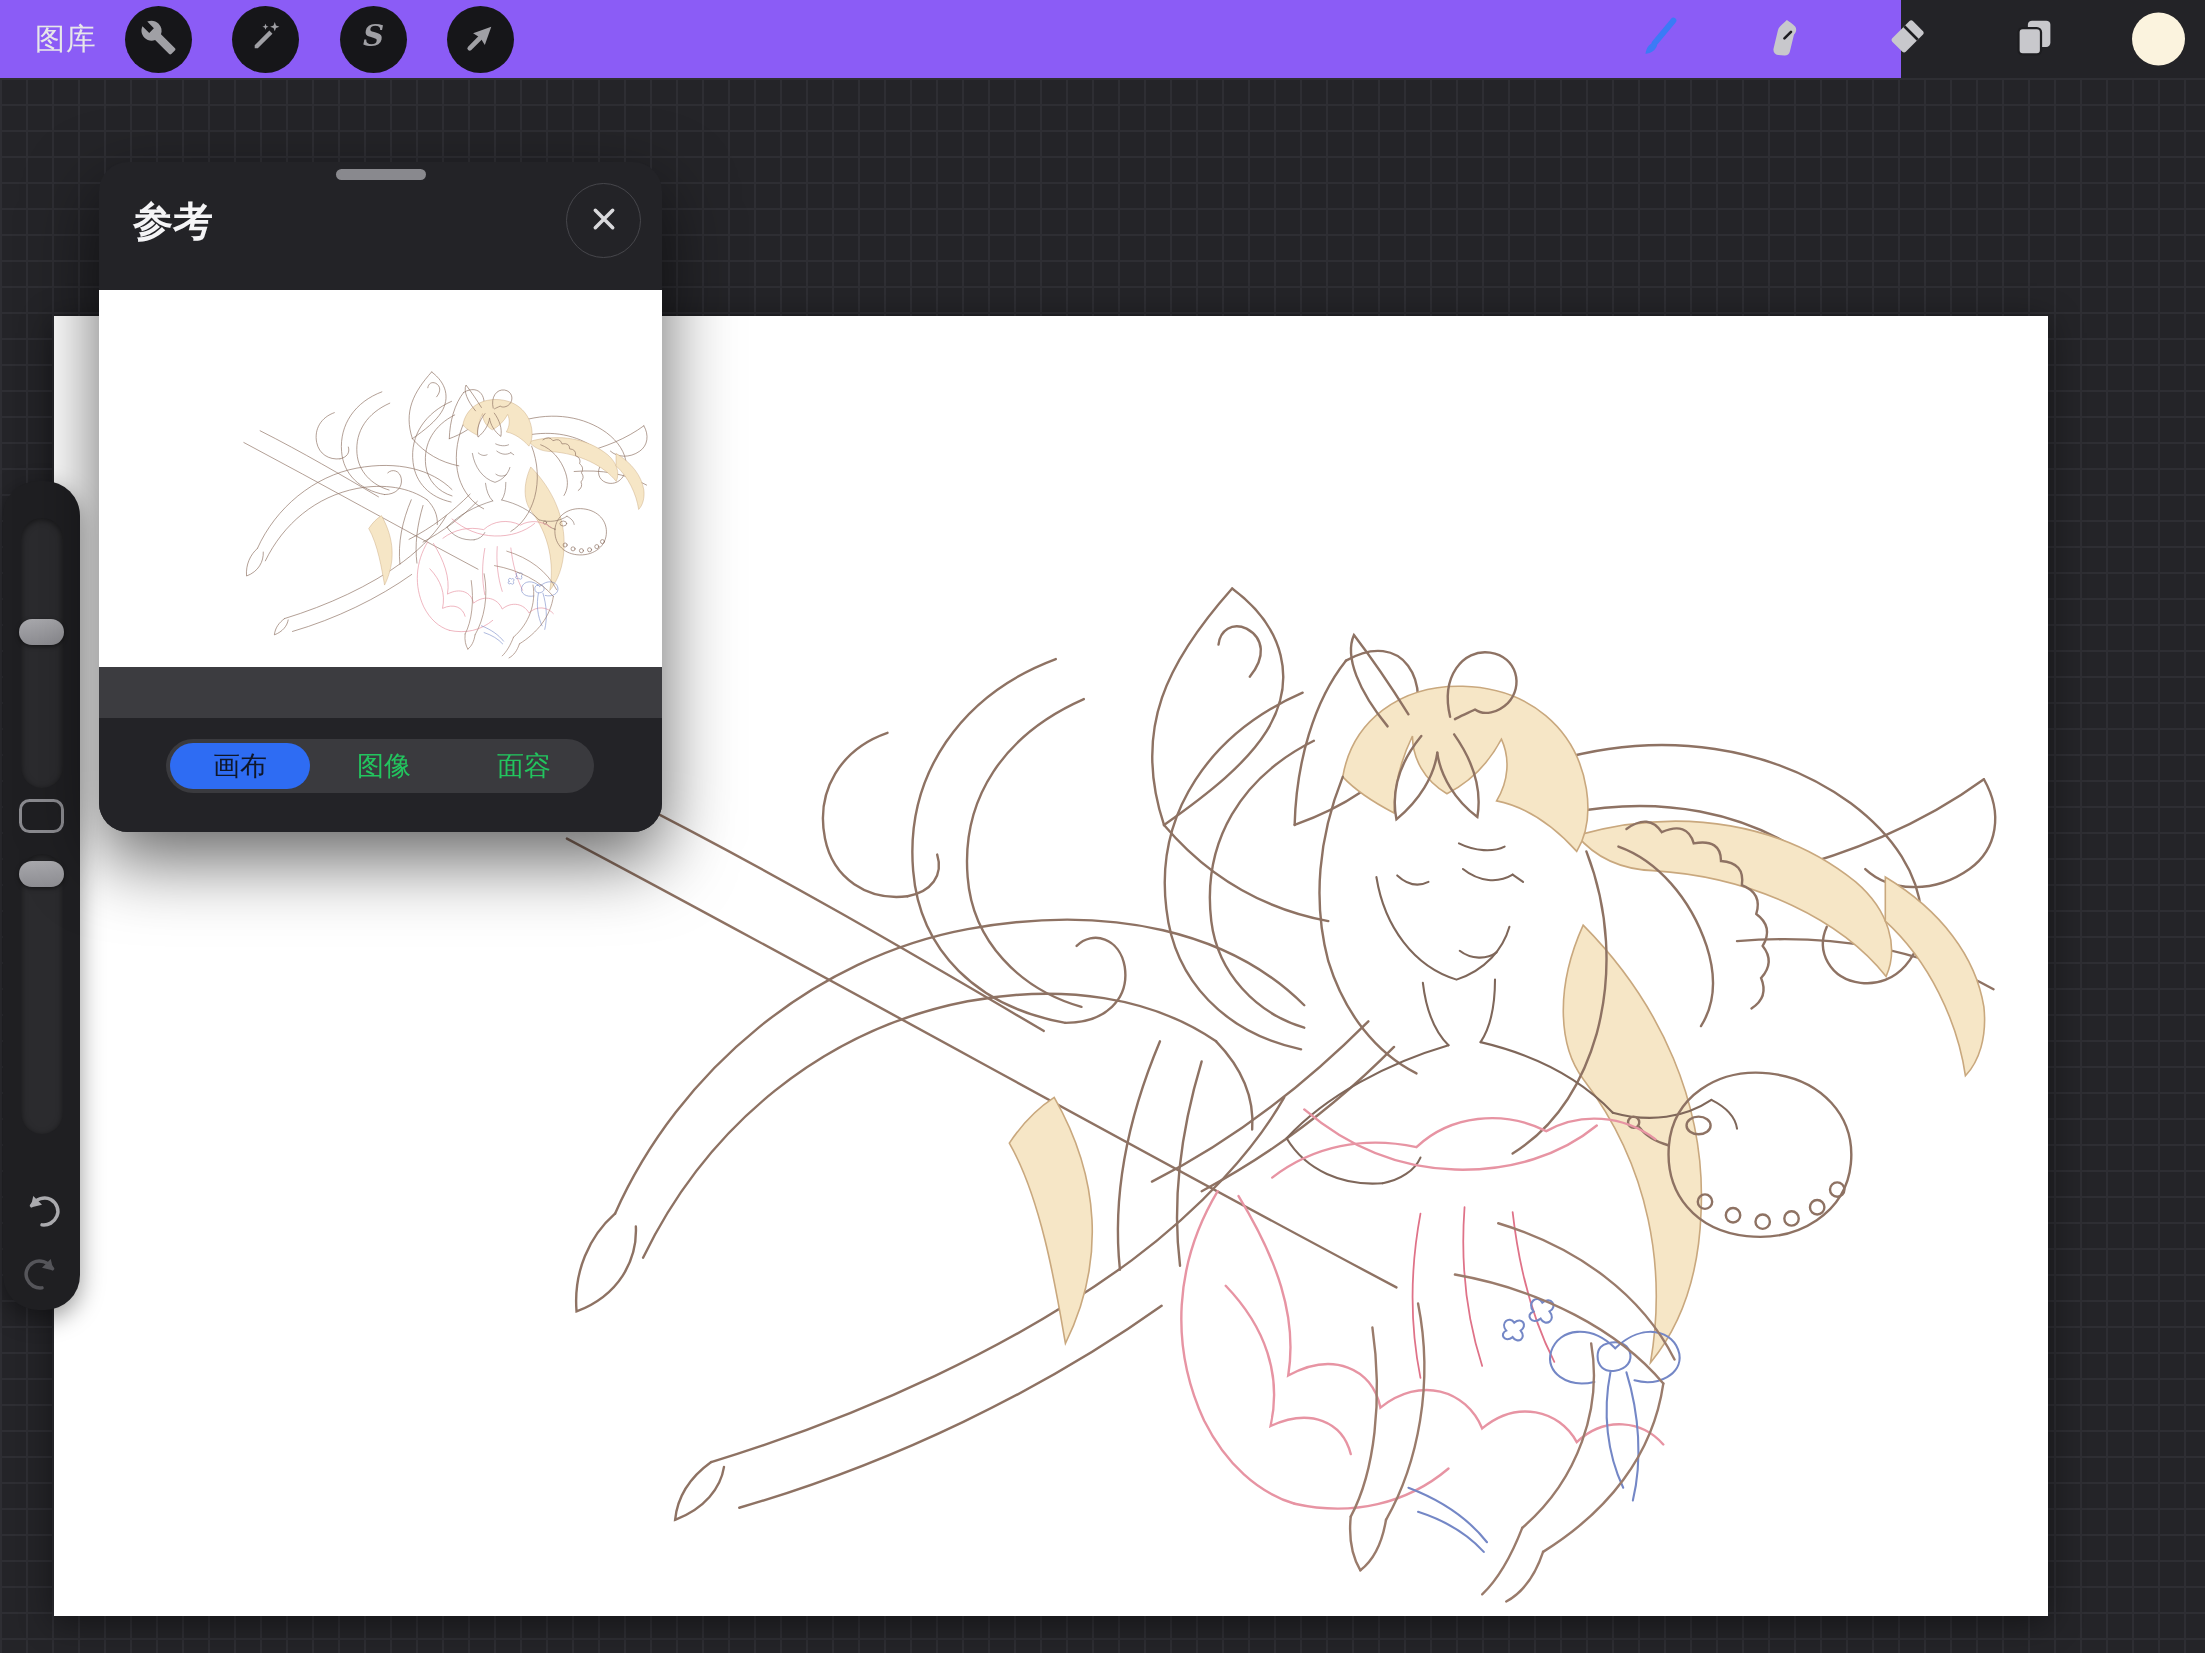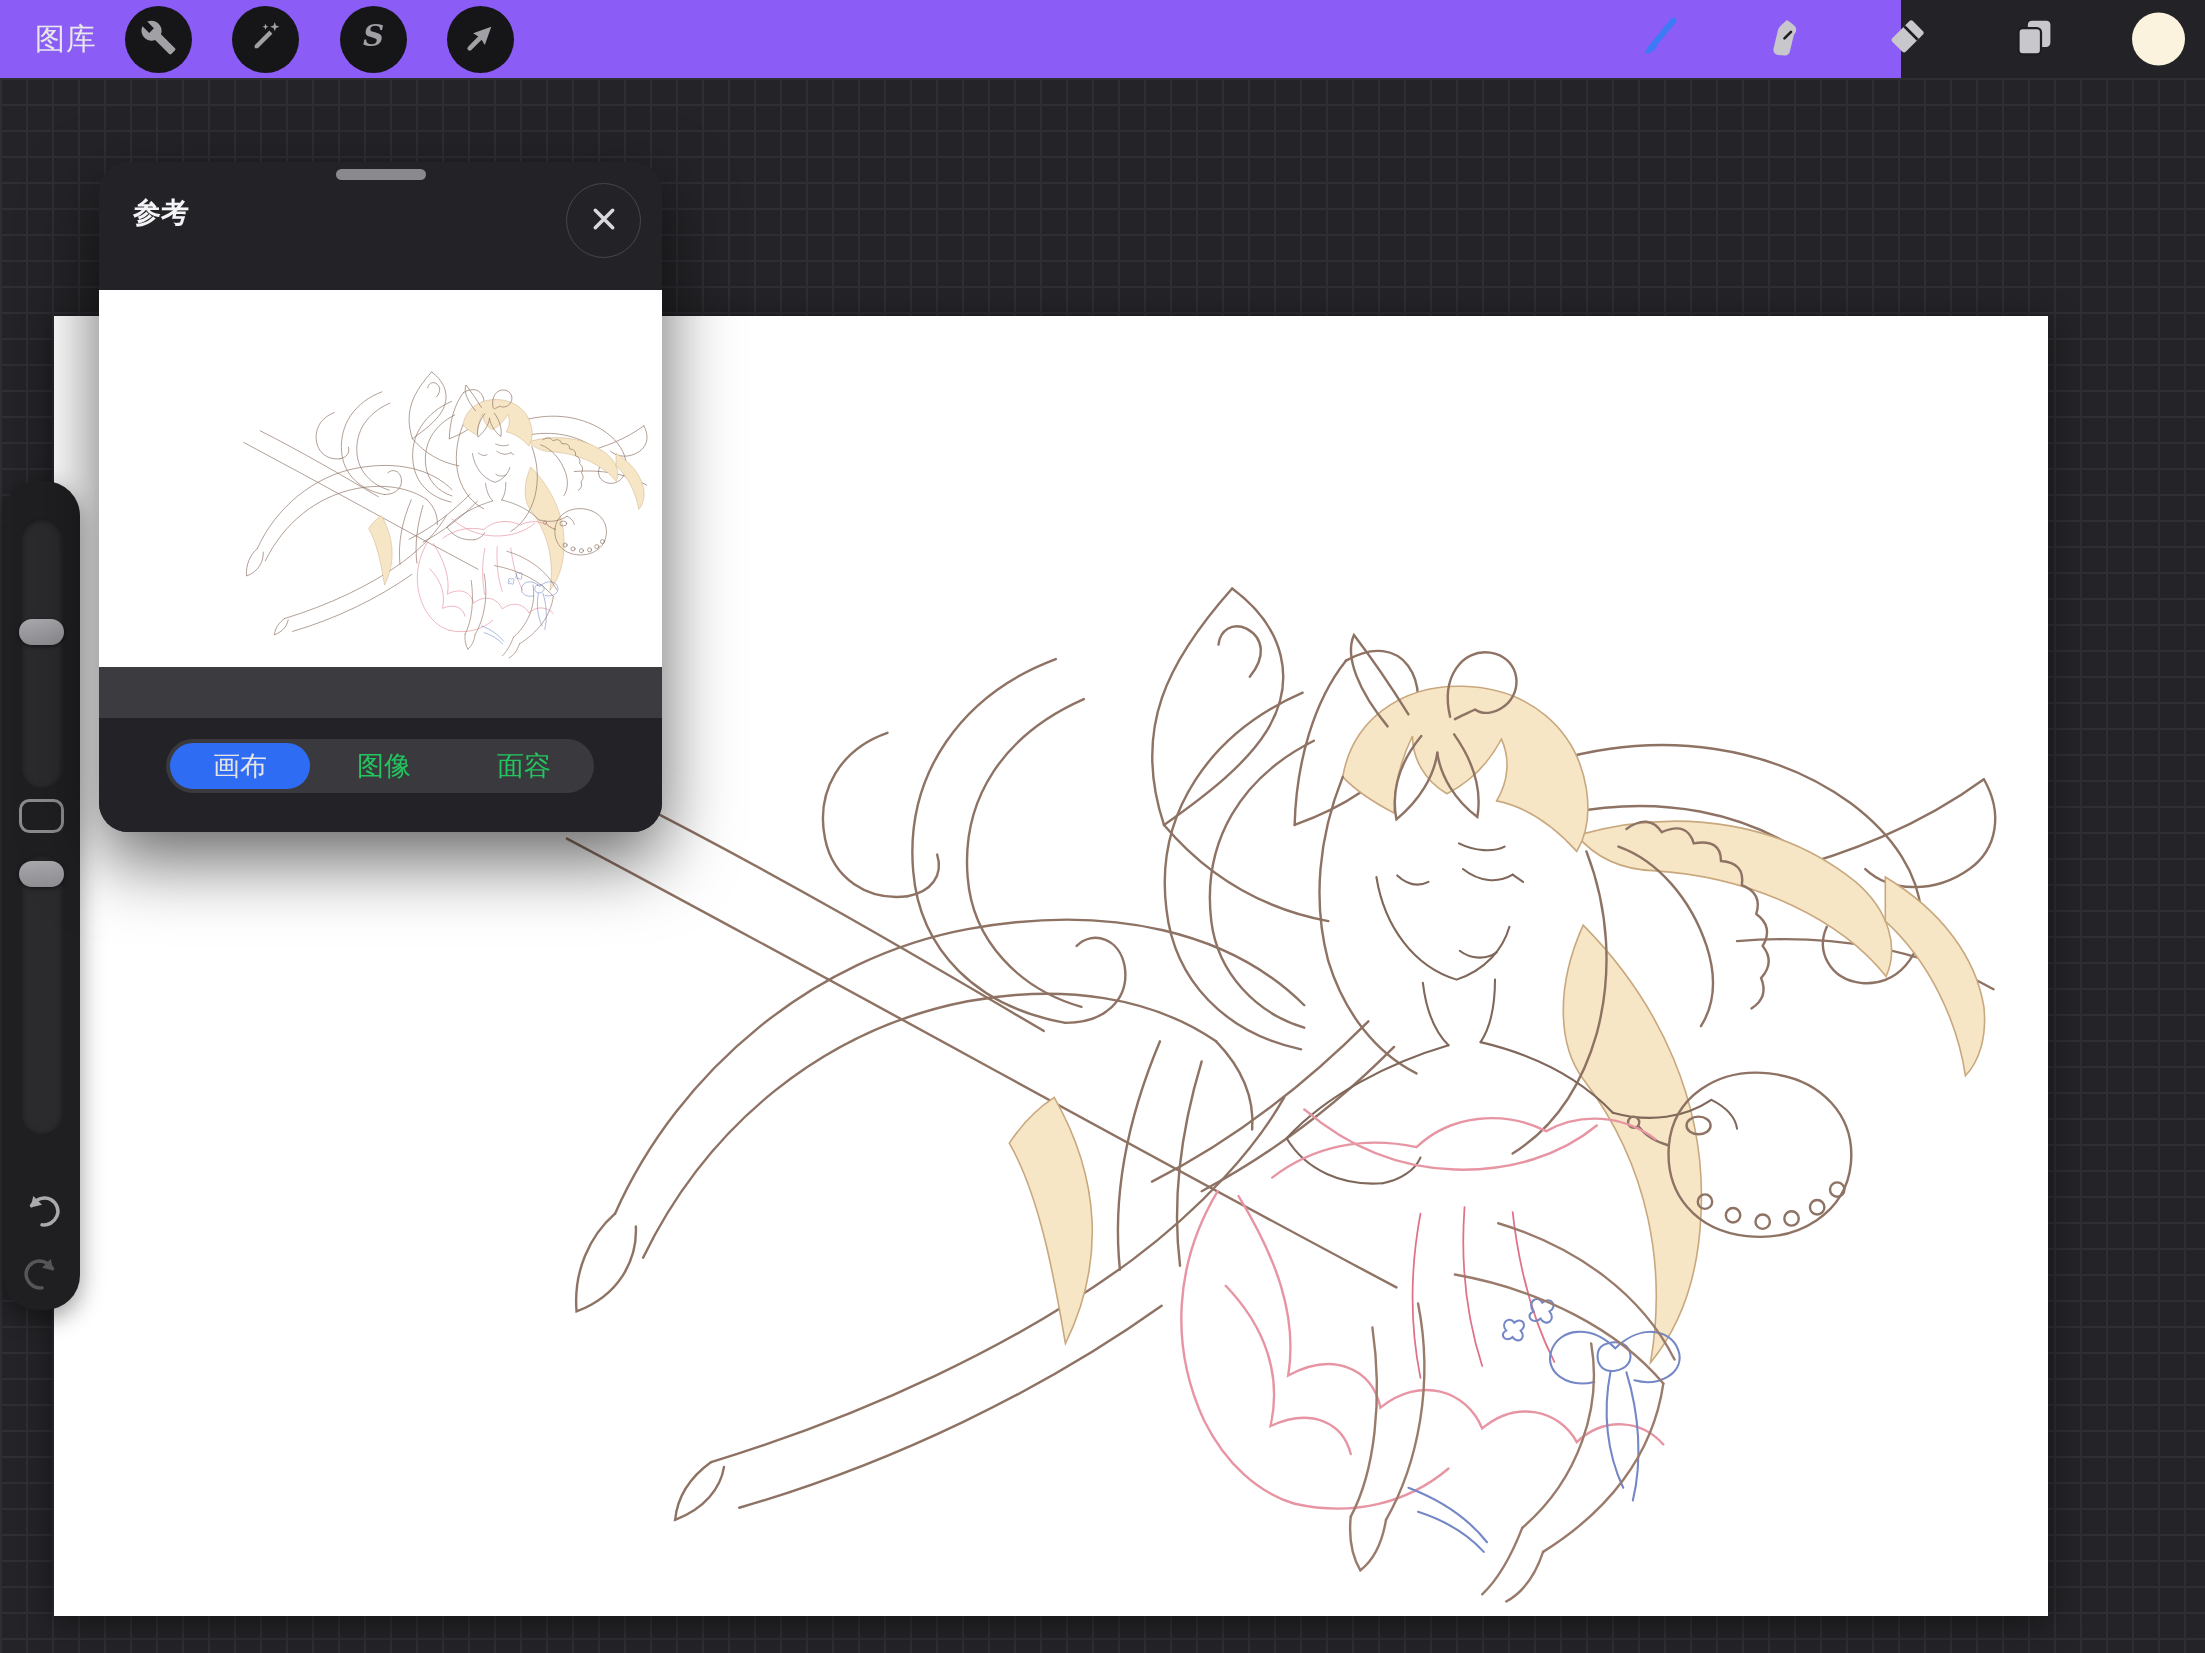--- a/index.html
+++ b/index.html
@@ -85,41 +85,41 @@
     background:#232327; border-radius:29px; z-index:30; overflow:hidden;
     box-shadow:0 28px 72px rgba(0,0,0,0.6);
   }
   .ref-header { position:relative; height:128px; }
   .drag-handle {
     position:absolute; top:7.2px; left:50%; transform:translateX(-50%);
     width:90px; height:10.4px; border-radius:5.6px; background:#89898e;
   }
   .ref-title {
     position:absolute; left:34px; top:32px;
-    color:#f4f4f6; font-size:28px; font-weight:700;
+    color:#f4f4f6; font-size:40px; font-weight:700;
   }
   .close-btn {
     position:absolute; right:21px; top:21px; width:75px; height:75px;
     border:1.6px solid #47474c; border-radius:50%;
     display:flex; align-items:center; justify-content:center;
   }
   .close-btn svg { width:30px; height:30px; }
   .ref-preview { position:relative; height:377px; background:#ffffff; }
   .ref-preview svg { position:absolute; left:0; top:4.8px; width:563px; height:367px; }
   .ref-strip { height:51px; background:#3c3c40; }
   .ref-footer { position:relative; height:114px; background:#232327; }
   .segmented {
     position:absolute; left:67px; top:21px; width:428px; height:54px;
     background:#3a3a3e; border-radius:27px; display:flex;
   }
   .seg-tab {
     flex:1; display:flex; align-items:center; justify-content:center;
     color:#22c55e; font-size:27px; border-radius:27px;
   }
-  .seg-tab.active { background:#2e6cf3; color:#e5e5e5; margin:4px; }
+  .seg-tab.active { background:#2e6cf3; color:#0f172a; margin:4px; }
 </style>
 </head>
 <body>
 
 <div class="workspace"></div>
 
 <div class="canvas">
   <svg viewBox="0 0 2488 1622">
     <defs>
       <g id="sk" class="sk">

